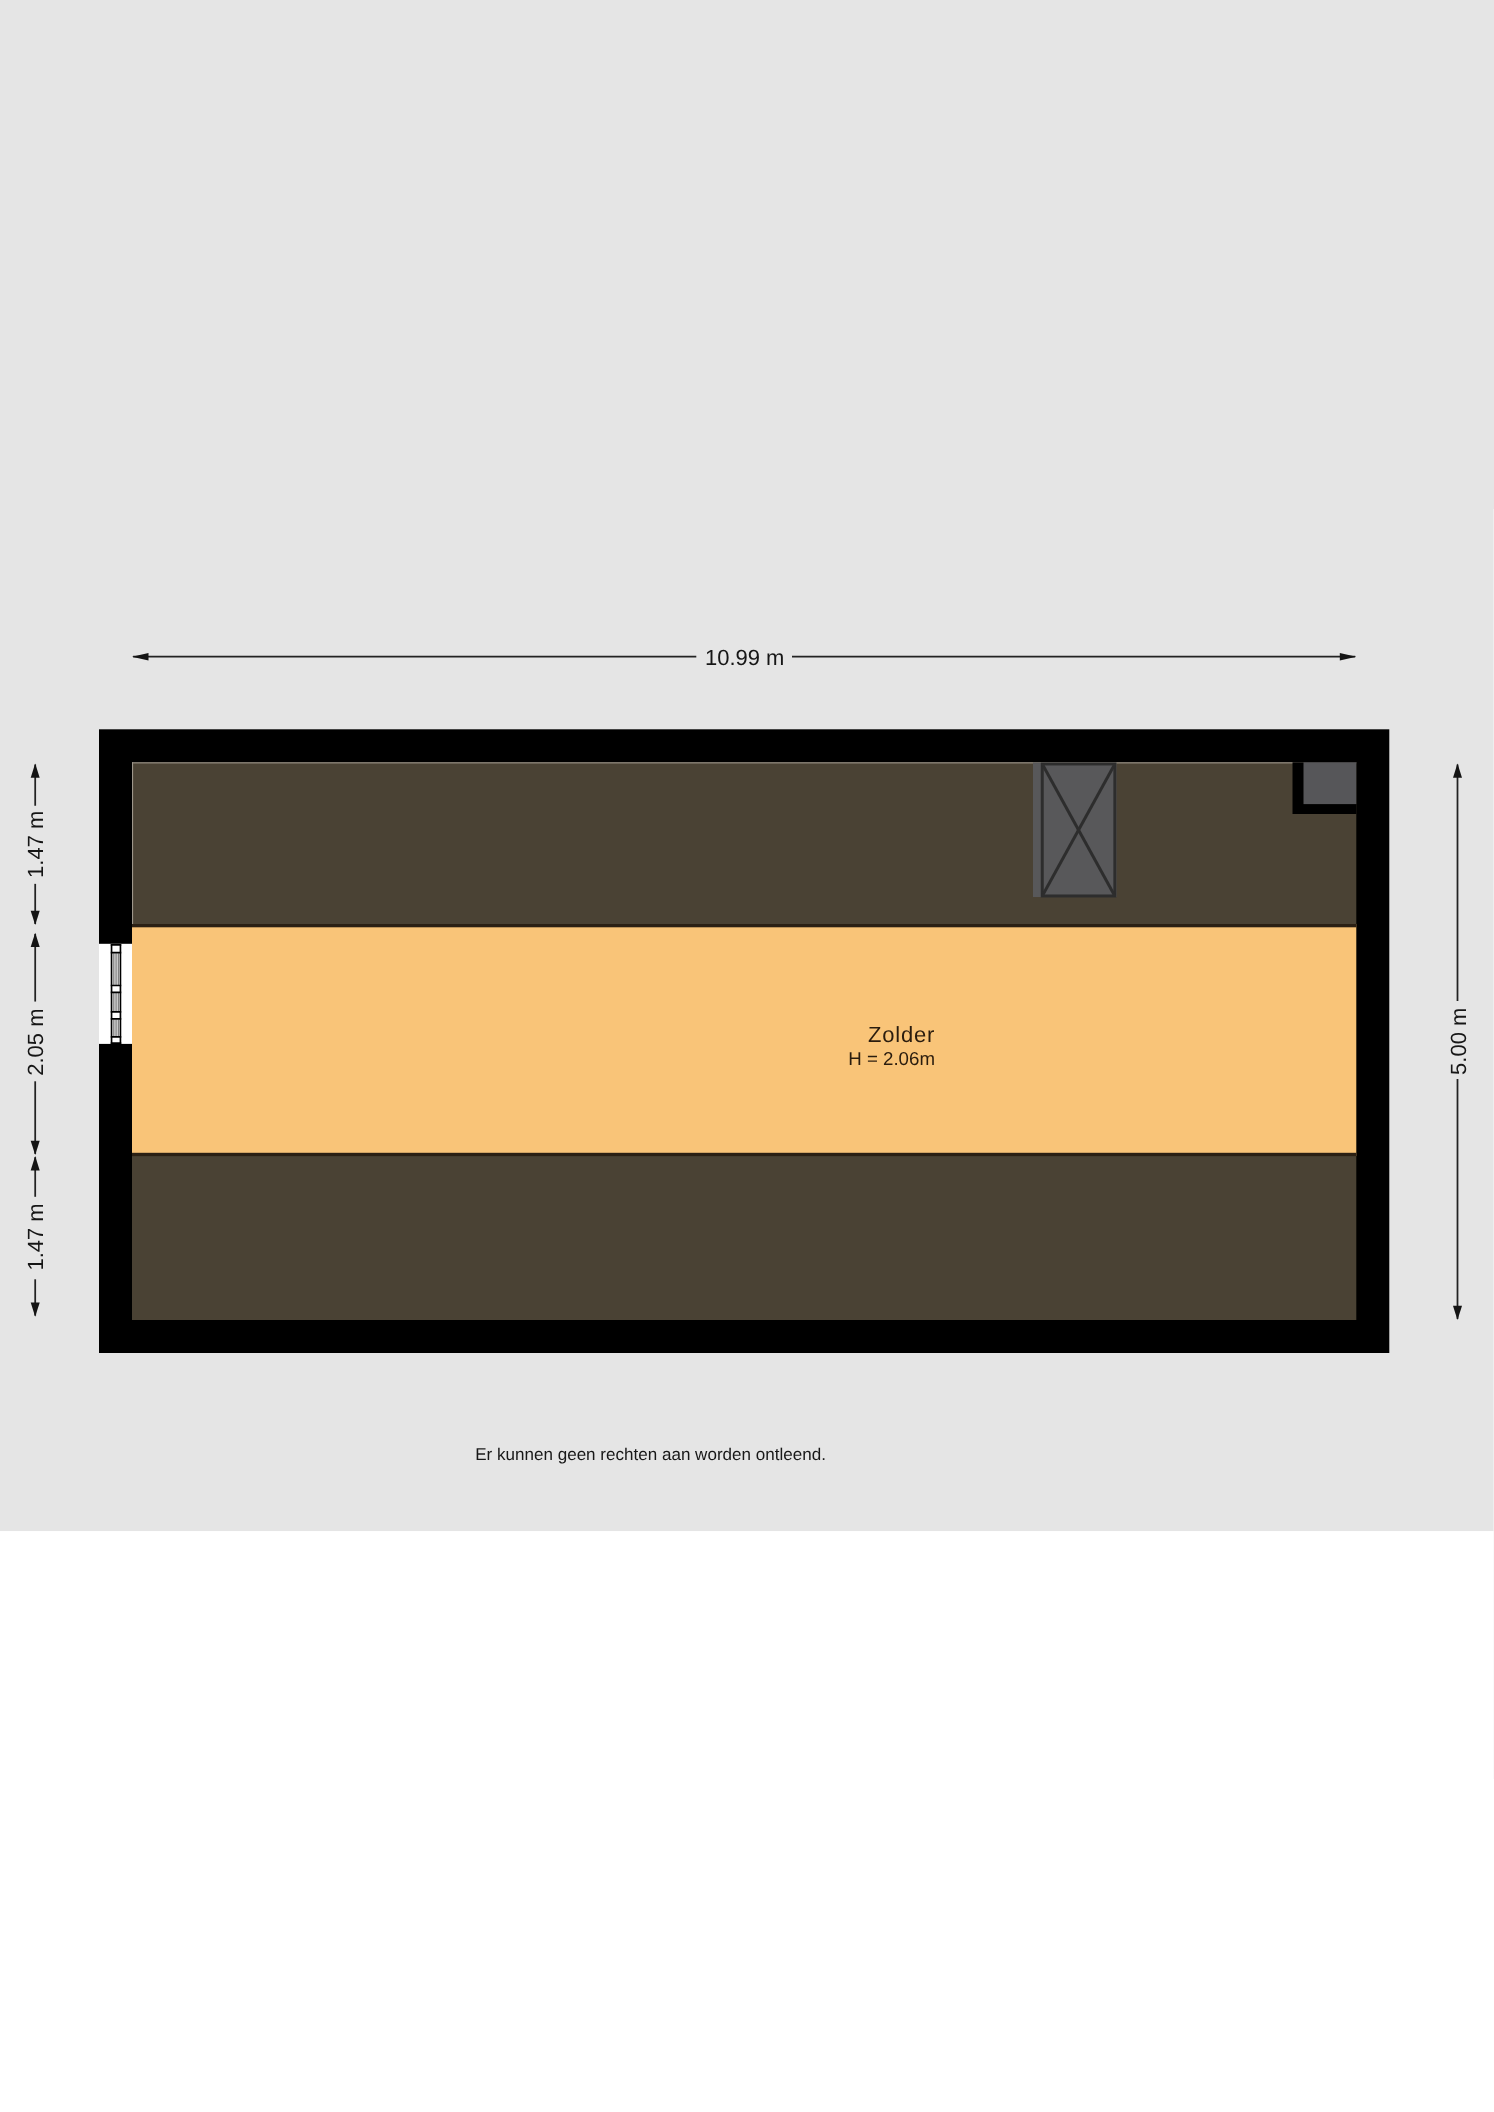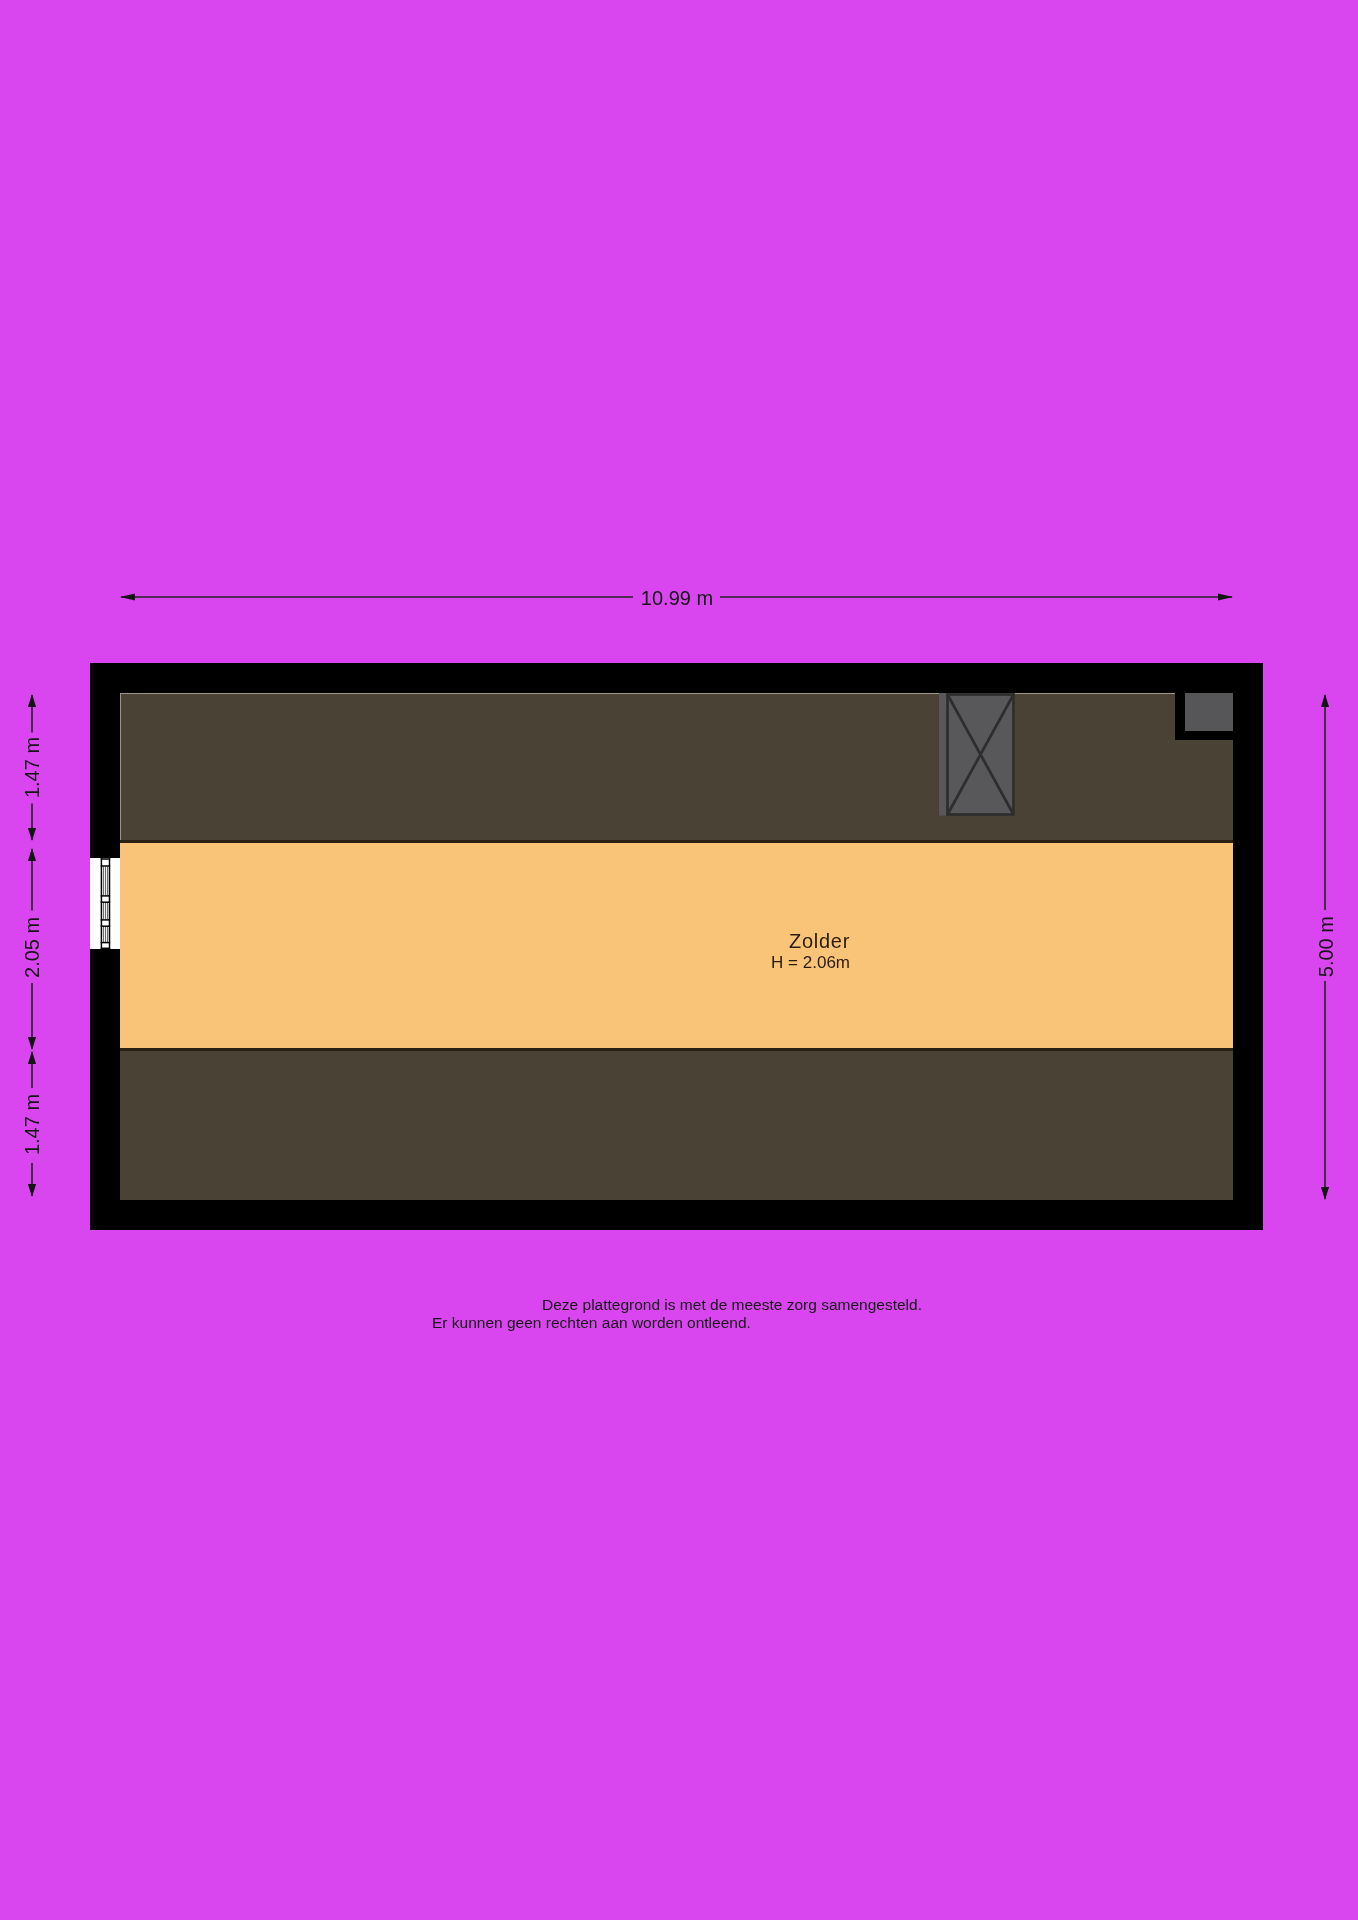--- a/index.html
+++ b/index.html
@@ -1,16 +1,16 @@
 <!DOCTYPE html>
 <html><head>
 <meta charset="utf-8">
 <style>
   html,body{margin:0;padding:0;background:#ffffff;}
-  #page{position:relative;width:1358px;height:1920px;background:#d946ef;overflow:hidden;
+  #page{position:relative;width:1358px;height:1392px;background:#e5e5e5;overflow:hidden;
         font-family:"Liberation Sans", sans-serif;}
   .abs{position:absolute;}
 </style>
 </head>
 <body>
 <div id="page">
 
   <svg class="abs" style="left:0;top:0" width="1358" height="1920" viewBox="0 0 1358 1920">
     <g stroke="#232323" stroke-width="1.6" fill="#141414">
 
@@ -108,17 +108,16 @@
     <rect x="0" y="0" width="76" height="122.5" fill="#58585a"></rect>
     <rect x="8.5" y="1.5" width="66" height="120" fill="#58585a" stroke="#2d2d2d" stroke-width="2.7"></rect>
     <line x1="8.5" y1="1.5" x2="74.5" y2="121.5" stroke="#2d2d2d" stroke-width="2.7"></line>
     <line x1="74.5" y1="1.5" x2="8.5" y2="121.5" stroke="#2d2d2d" stroke-width="2.7"></line>
   </svg>
 
   <div class="abs" style="left:1175px;top:693px;width:57.5px;height:47px;background:#000000;"></div>
 
   <div class="abs" style="left:1184.5px;top:693px;width:48px;height:37.5px;background:#565659;"></div>
 
-  <div class="abs" style="left:432px;top:1295.5px;width:600px;text-align:center;font-size:15.5px;color:#181818;">Deze plattegrond is met de meeste zorg samengesteld.</div>
 
   <div class="abs" style="left:432px;top:1313.5px;width:600px;text-align:left;font-size:15.5px;color:#181818;">Er kunnen geen rechten aan worden ontleend.</div>
 
 </div>
 
 </body></html>

